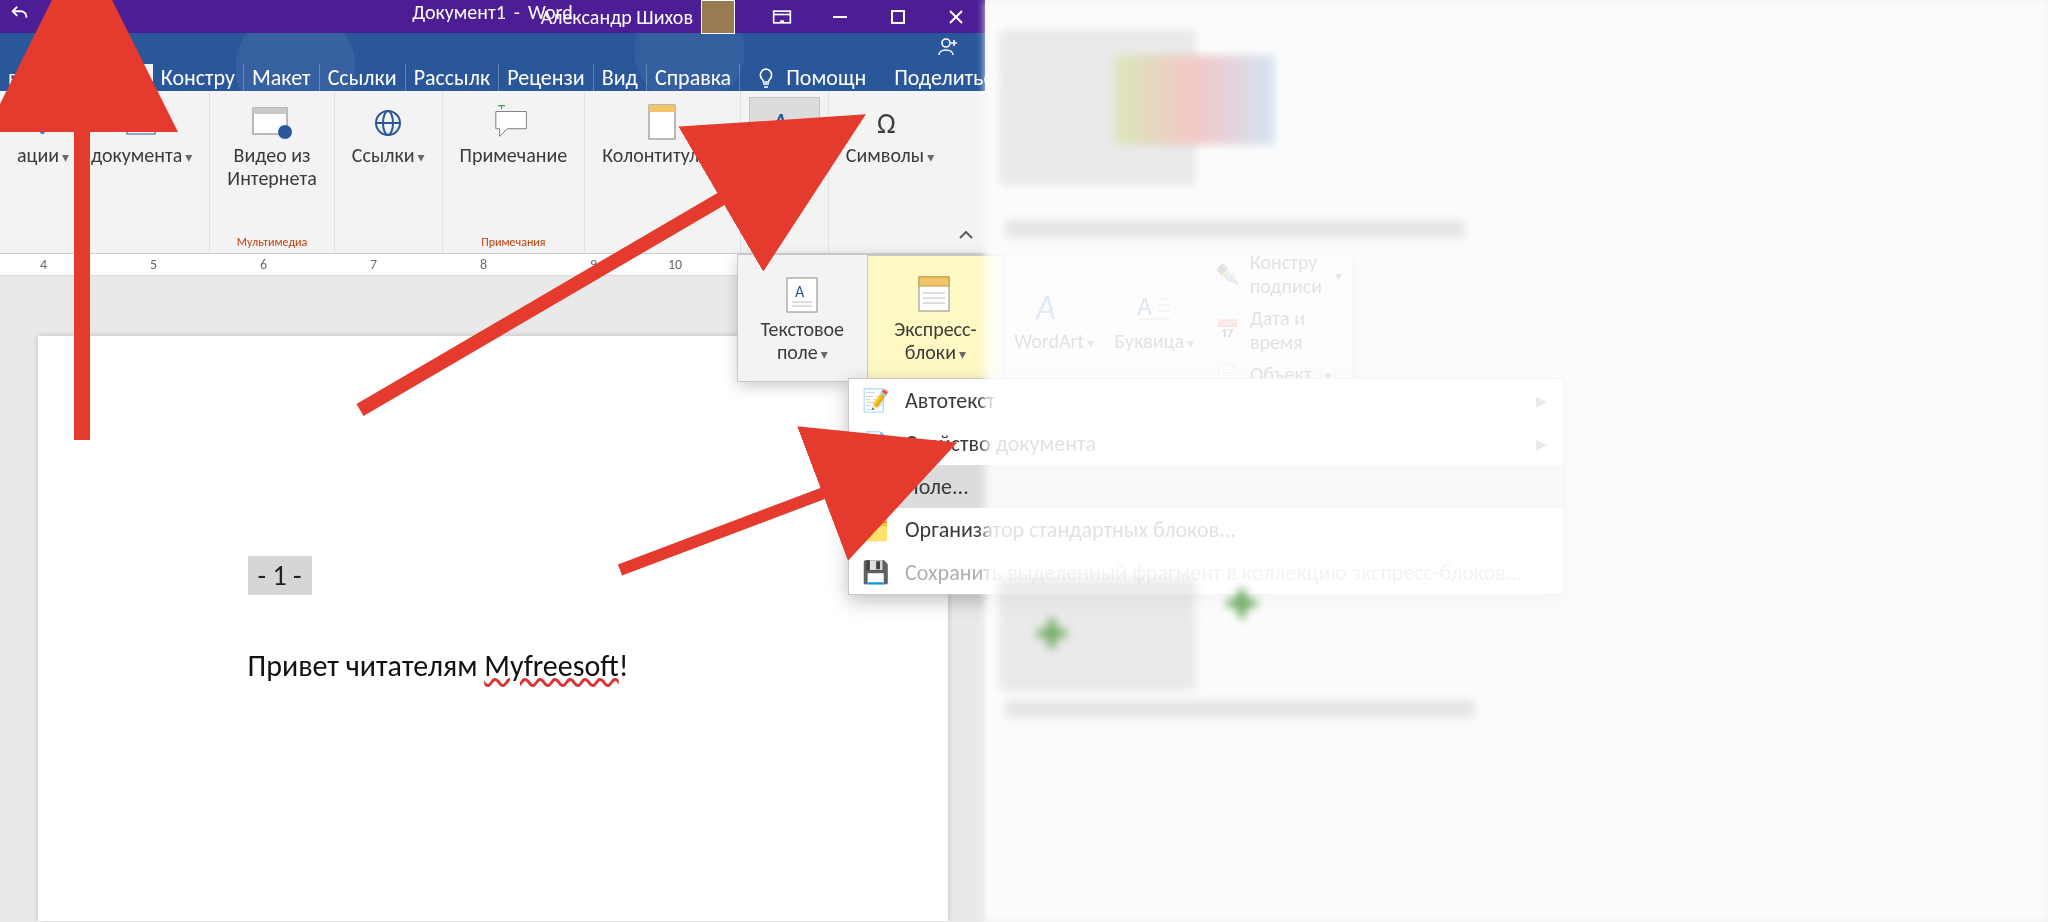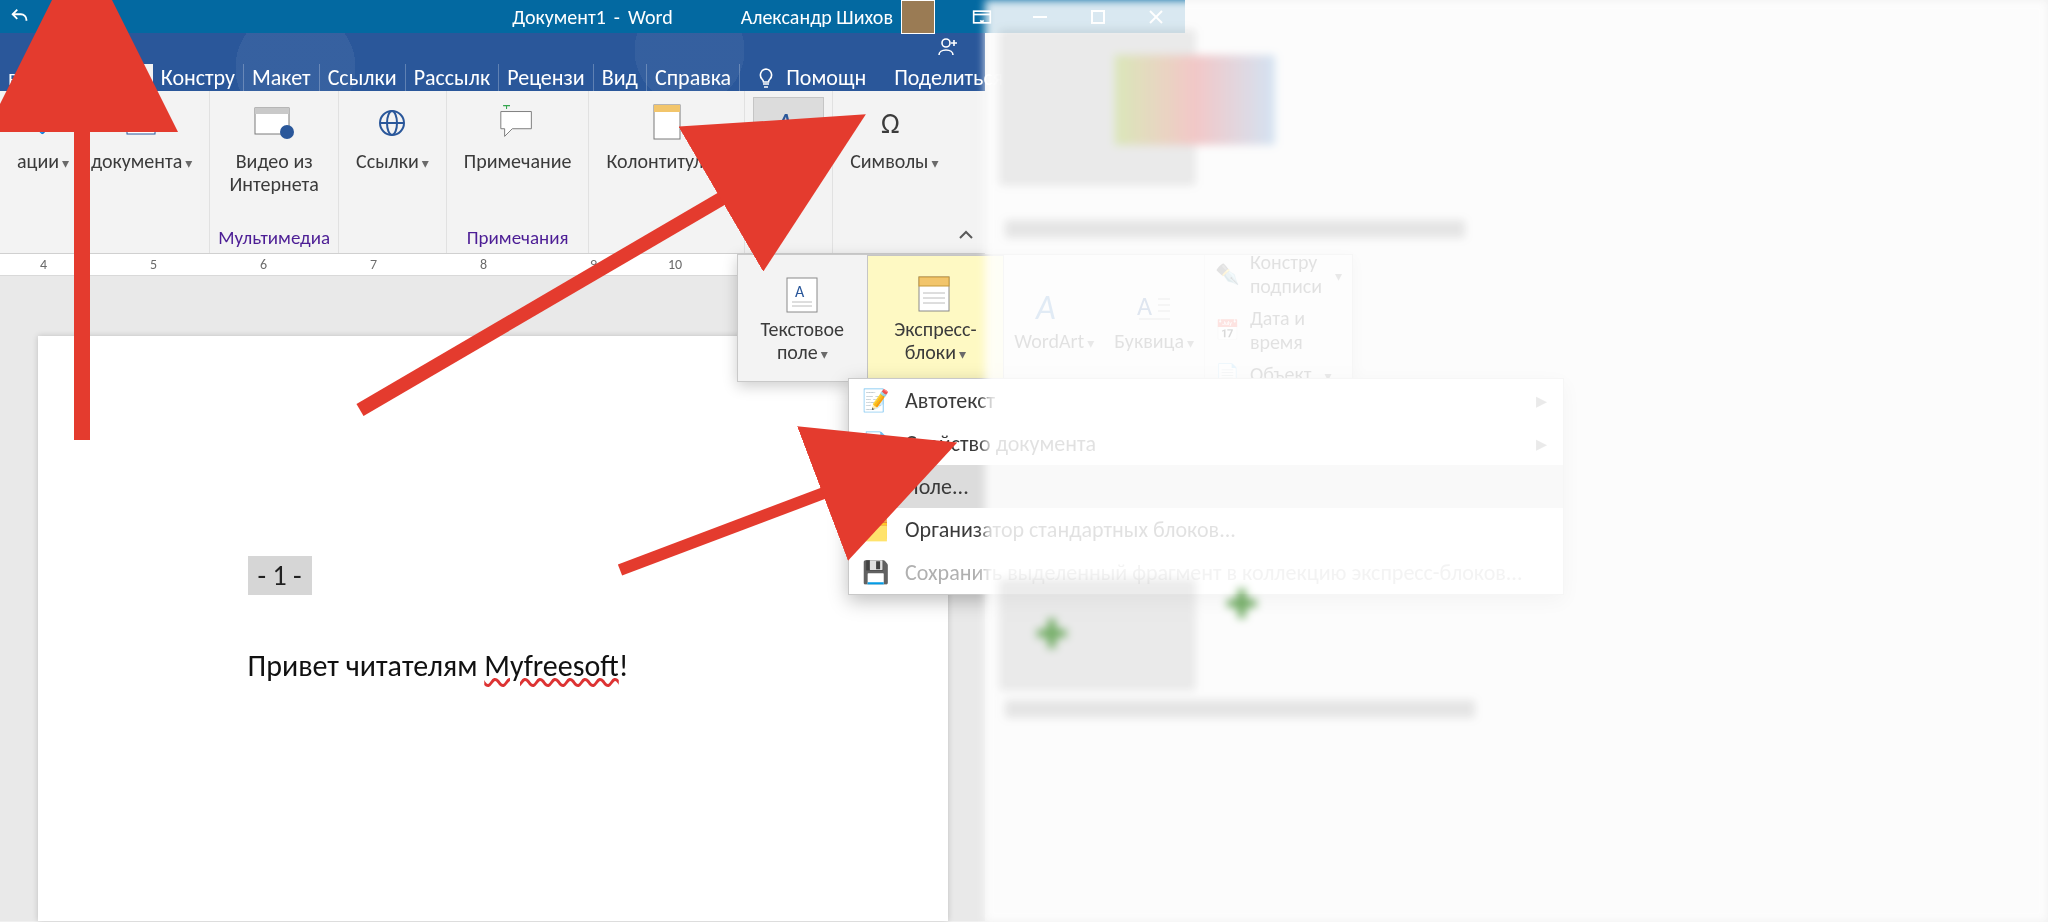--- a/index.html
+++ b/index.html
@@ -1,22 +1,22 @@
 <!DOCTYPE html>
 <html><head>
 <meta charset="utf-8">
 <style>
   * { box-sizing: border-box; margin: 0; padding: 0; font-family: "Segoe UI", Calibri, Arial, sans-serif; }
   html, body { width: 2048px; height: 922px; overflow: hidden; background: #f0f0f0; position: relative; }
 
   
   .titlebar {
-    width: 1185px; height: 33px;
-    background: #0369a1;
-    display: flex; align-items: center;
+    width: 985px; height: 33px;
+    background: #4c1d95;
+    display: flex; align-items: flex-start;
     color: #fff; font-size: 20px;
     position: relative;
   }
   .title-qat { display: flex; align-items: center; padding-left: 6px; gap: 10px; }
   .qat-btn { width: 28px; height: 28px; display:flex; align-items:center; justify-content:center; }
   .title-center { position:absolute; left:50%; transform:translateX(-50%); display:flex; gap:8px; font-size:20px; white-space:nowrap; }
   .title-user { position:absolute; right: 250px; display:flex; align-items:center; gap:8px; font-size:20px; }
   .avatar { width:34px; height:34px; background:#9a7b54; border:1px solid #fff; }
   .title-win  { position:absolute; right:0; display:flex; }
   .win-btn { width:58px; height:33px; display:flex; align-items:center; justify-content:center; color:#fff; font-size:18px; }
@@ -35,22 +35,22 @@
   .help { display:flex; align-items:center; gap:8px; padding:0 14px; font-size:22px; }
   .share  { display:flex; align-items:center; gap:6px; padding:0 14px; margin-left:auto; font-size:22px;flex-direction:column; }
 
   
   .ribbon { width:985px; height:163px; background:#f3f3f3; border-bottom:1px solid #d0d0d0; display:flex; position:relative; }
   .group { display:flex; flex-direction:column; align-items:center; justify-content:flex-start; padding:6px 8px 2px; border-right:1px solid #e1e1e1; }
   .group-row { display:flex; gap:4px; }
   .rb-btn { display:flex; flex-direction:column; align-items:center; justify-content:flex-start; padding:4px 8px; border:1px solid transparent; font-size:20px; color:#3b3b3b; text-align:center; line-height:1.15; }
   .rb-btn.sel { background:#dcdcdc; border-color:#c5c5c5; }
   .rb-btn .ic { width:42px; height:42px; display:flex; align-items:center; justify-content:center; }
-  .rb-btn .lbl { margin-top:6px; white-space:pre-line; }
-  .group-title { font-size:19px; color:#4c1d95; margin-top:auto; padding-bottom:2px; }
+  .rb-btn .lbl { margin-top:0; white-space:pre-line; }
+  .group-title { font-size:12px; color:#c2410c; margin-top:auto; padding-bottom:2px; }
   .collapse { position:absolute; right:8px; bottom:6px; width:22px; height:22px; display:flex; align-items:center; justify-content:center; color:#5a5a5a; }
 
   
   .ruler { width:985px; height:22px; background:#fff; border-bottom:1px solid #d9d9d9; position:relative; font-size:14px; color:#6b6b6b; }
   .ruler .tick { position:absolute; bottom:2px; }
 
   
   .page-wrap { width:985px; height:645px; background:#e9e9e9; display:flex; justify-content:center; padding-top:60px; position:relative; }
   .page { width:910px; min-height:560px; background:#fff; box-shadow:0 0 6px rgba(0,0,0,.18); padding:220px 210px 0; }
   .page .pn { display:inline-block; background:#d6d6d6; padding:2px 10px; font-size:28px; color:#222; }

